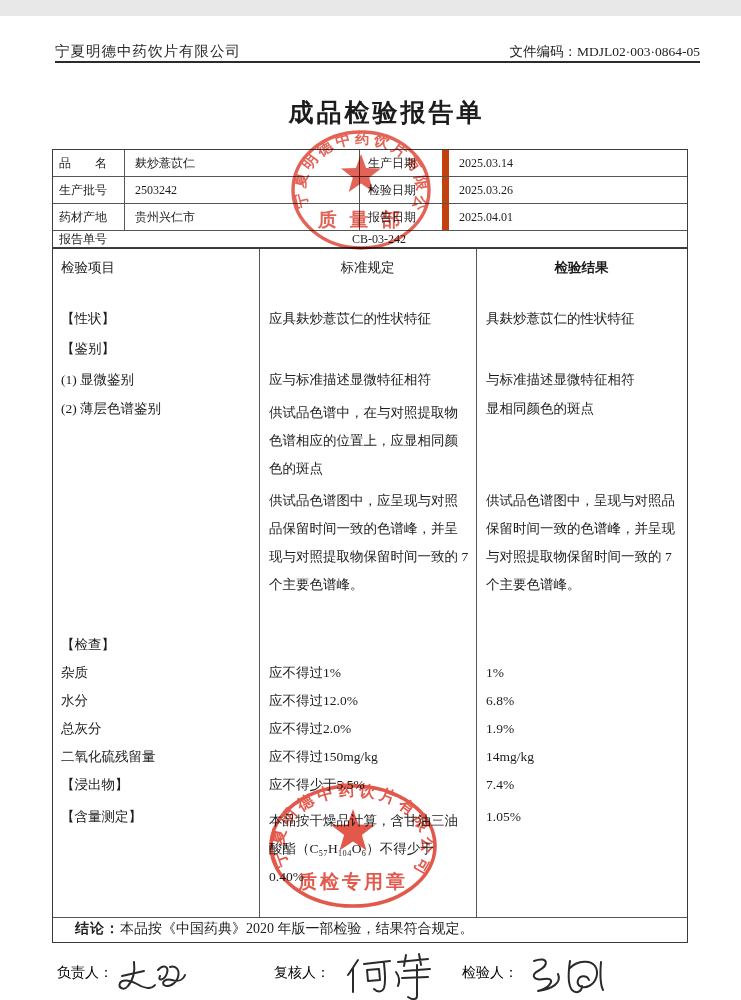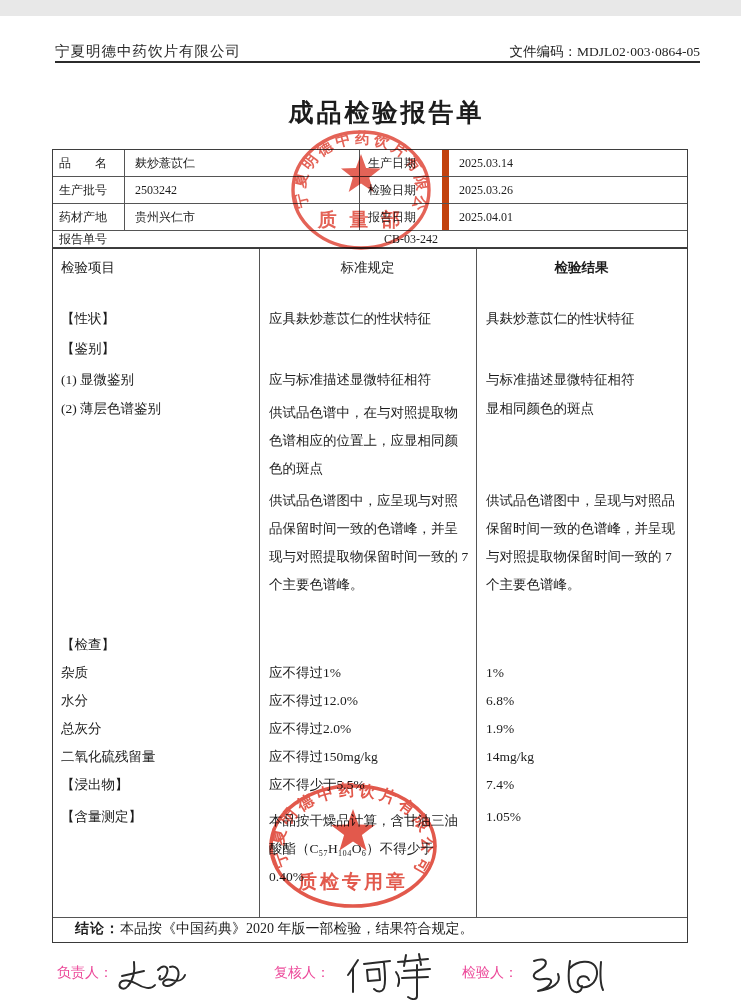--- a/index.html
+++ b/index.html
@@ -14,21 +14,21 @@
   }
   
   .doc-header-company{position:absolute;left:55px;top:26px;font-size:14.5px;color:#2a2a2a;letter-spacing:1px;}
   .doc-header-code{position:absolute;right:41px;top:27px;font-size:13.5px;color:#1e1e1e;}
   .doc-header-rule{position:absolute;left:55px;top:45px;width:645px;border-top:2.2px solid #2b2b2b;}
   .doc-title{position:absolute;left:16px;top:80px;width:741px;text-align:center;font-size:25px;font-weight:bold;letter-spacing:3px;}
   
   .info-table{position:absolute;left:52px;top:133px;width:636px;height:99px;border:1.5px solid #3e3e3e;box-sizing:border-box;font-size:12px;}
   .info-row{display:flex;box-sizing:border-box;}
   .info-row.r{height:27px;border-bottom:1px solid #555;}
-  .info-row.last{height:17px;border-bottom:none;gap:32px;}
+  .info-row.last{height:17px;border-bottom:none;}
   .ic{box-sizing:border-box;display:flex;align-items:center;overflow:hidden;white-space:nowrap;}
   .ic.lab1{width:72px;padding-left:6px;border-right:1px solid #555;}
   .ic.val1{width:235px;padding-left:10px;border-right:1px solid #555;}
   .ic.lab2{width:89px;padding-left:8px;border-right:7px solid #c2410c;}
   .ic.val2{flex:1;padding-left:10px;}
   .ic.lab4{width:72px;padding-left:6px;}
   .ic.val4{flex:1;padding-left:227px;}
   
   .main-table{position:absolute;left:52px;top:232px;width:636px;height:695px;border:1.6px solid #3a3a3a;box-sizing:border-box;font-size:13.5px;}
   .vline{position:absolute;top:0;width:0;height:668px;border-left:1px solid #555;}
@@ -42,21 +42,21 @@
   .cell{position:absolute;line-height:20px;white-space:nowrap;}
   .c1{left:8px;}
   .c2{left:216px;}
   .c3{left:433px;}
   .para{white-space:normal;line-height:28px;width:200px;}
   .para3{white-space:normal;line-height:28px;width:192px;}
   .concl{position:absolute;left:16px;top:668px;width:100%;height:27px;box-sizing:border-box;padding:3px 6px;font-size:14px;white-space:nowrap;}
   .concl b{letter-spacing:1px;}
   
   .sign-row{position:absolute;left:52px;top:936px;width:660px;height:60px;font-size:14px;}
-  .sig-label{position:absolute;top:12px;white-space:nowrap;color:#ec4899;}
+  .sig-label{position:absolute;top:12px;white-space:nowrap;color:#000000;}
   .sig-label.s1{left:5px;}
   .sig-label.s2{left:222px;}
   .sig-label.s3{left:410px;}
   .sig-svg{position:absolute;top:0;}
   .sig-svg.g1{left:58px;}
   .sig-svg.g2{left:288px;}
   .sig-svg.g3{left:472px;}
   .sig-svg path{fill:none;stroke:#2a2a2a;stroke-width:2;stroke-linecap:round;stroke-linejoin:round;}
   
   .stamp{position:absolute;mix-blend-mode:multiply;pointer-events:none;}

